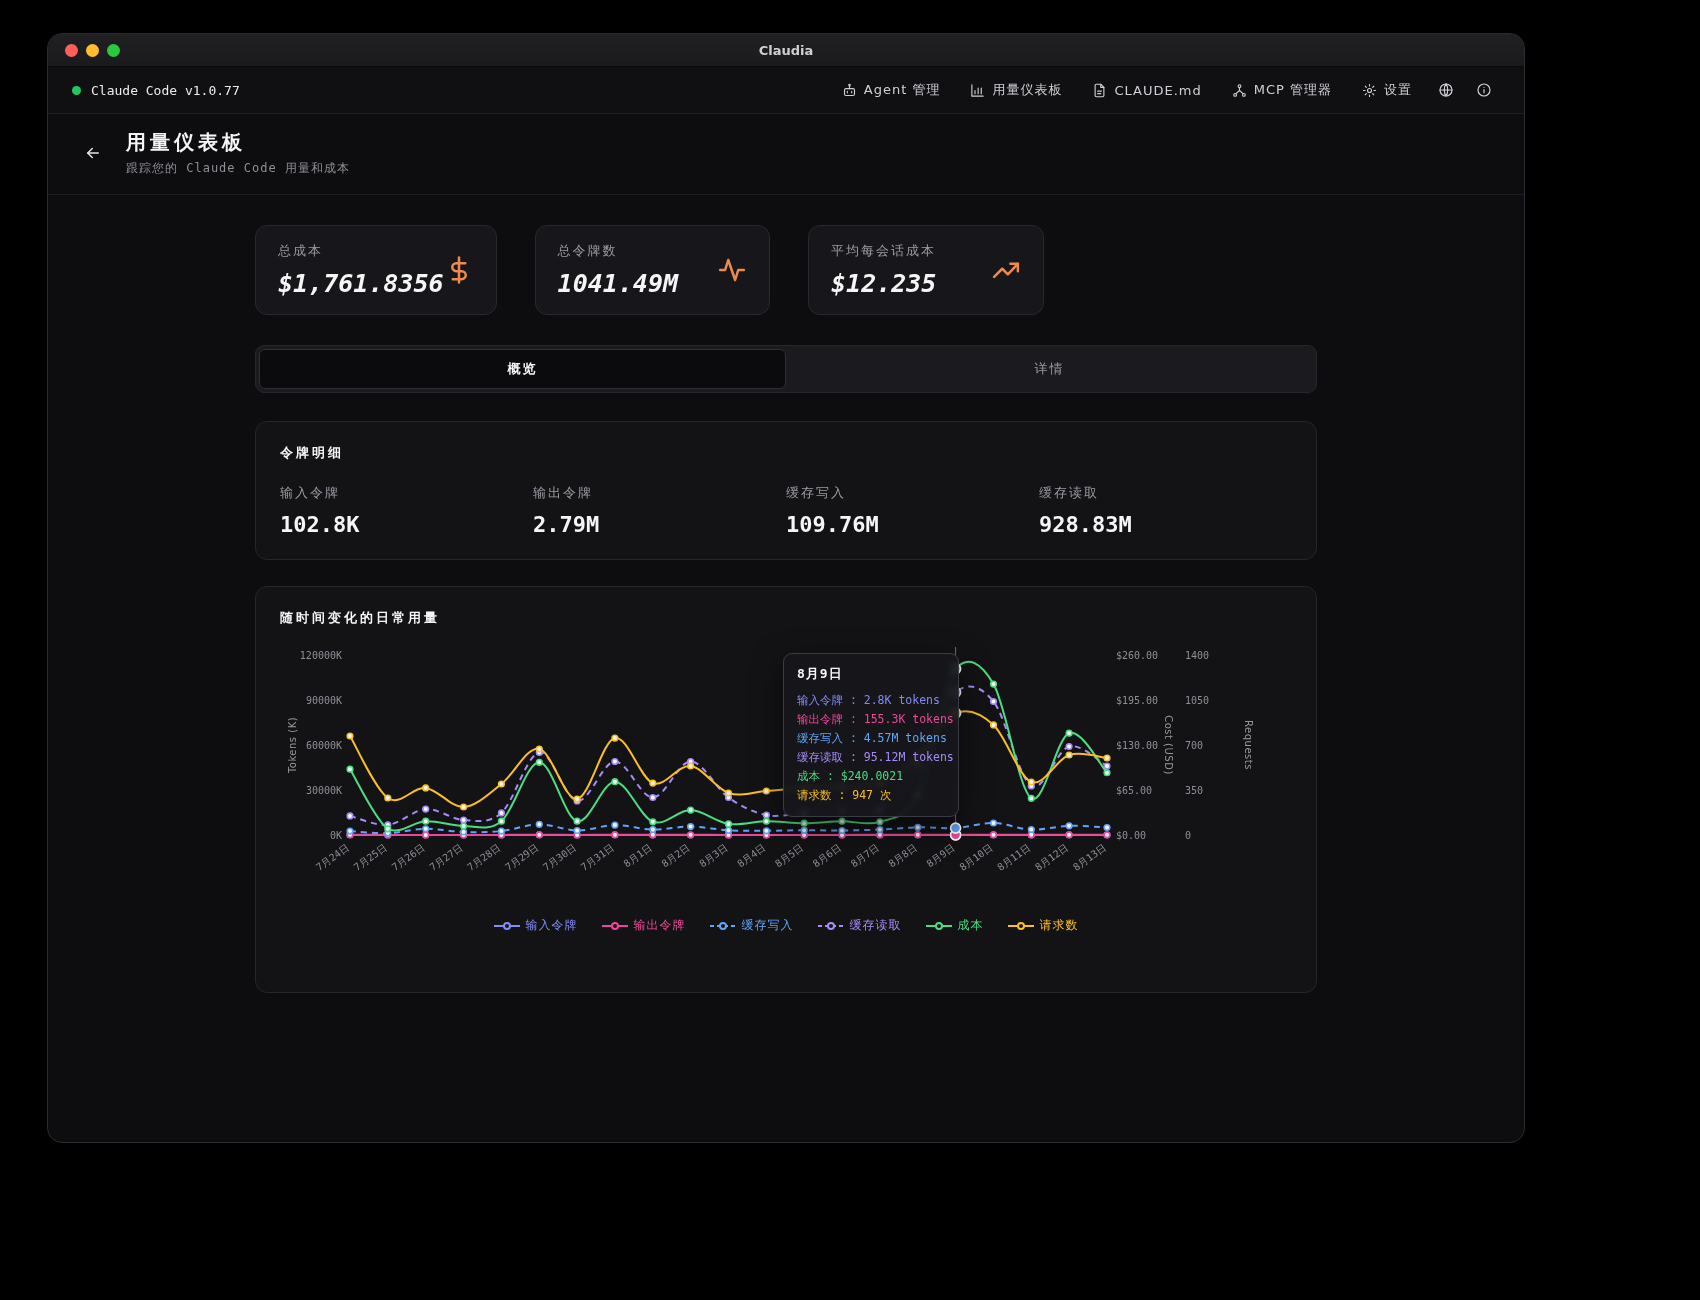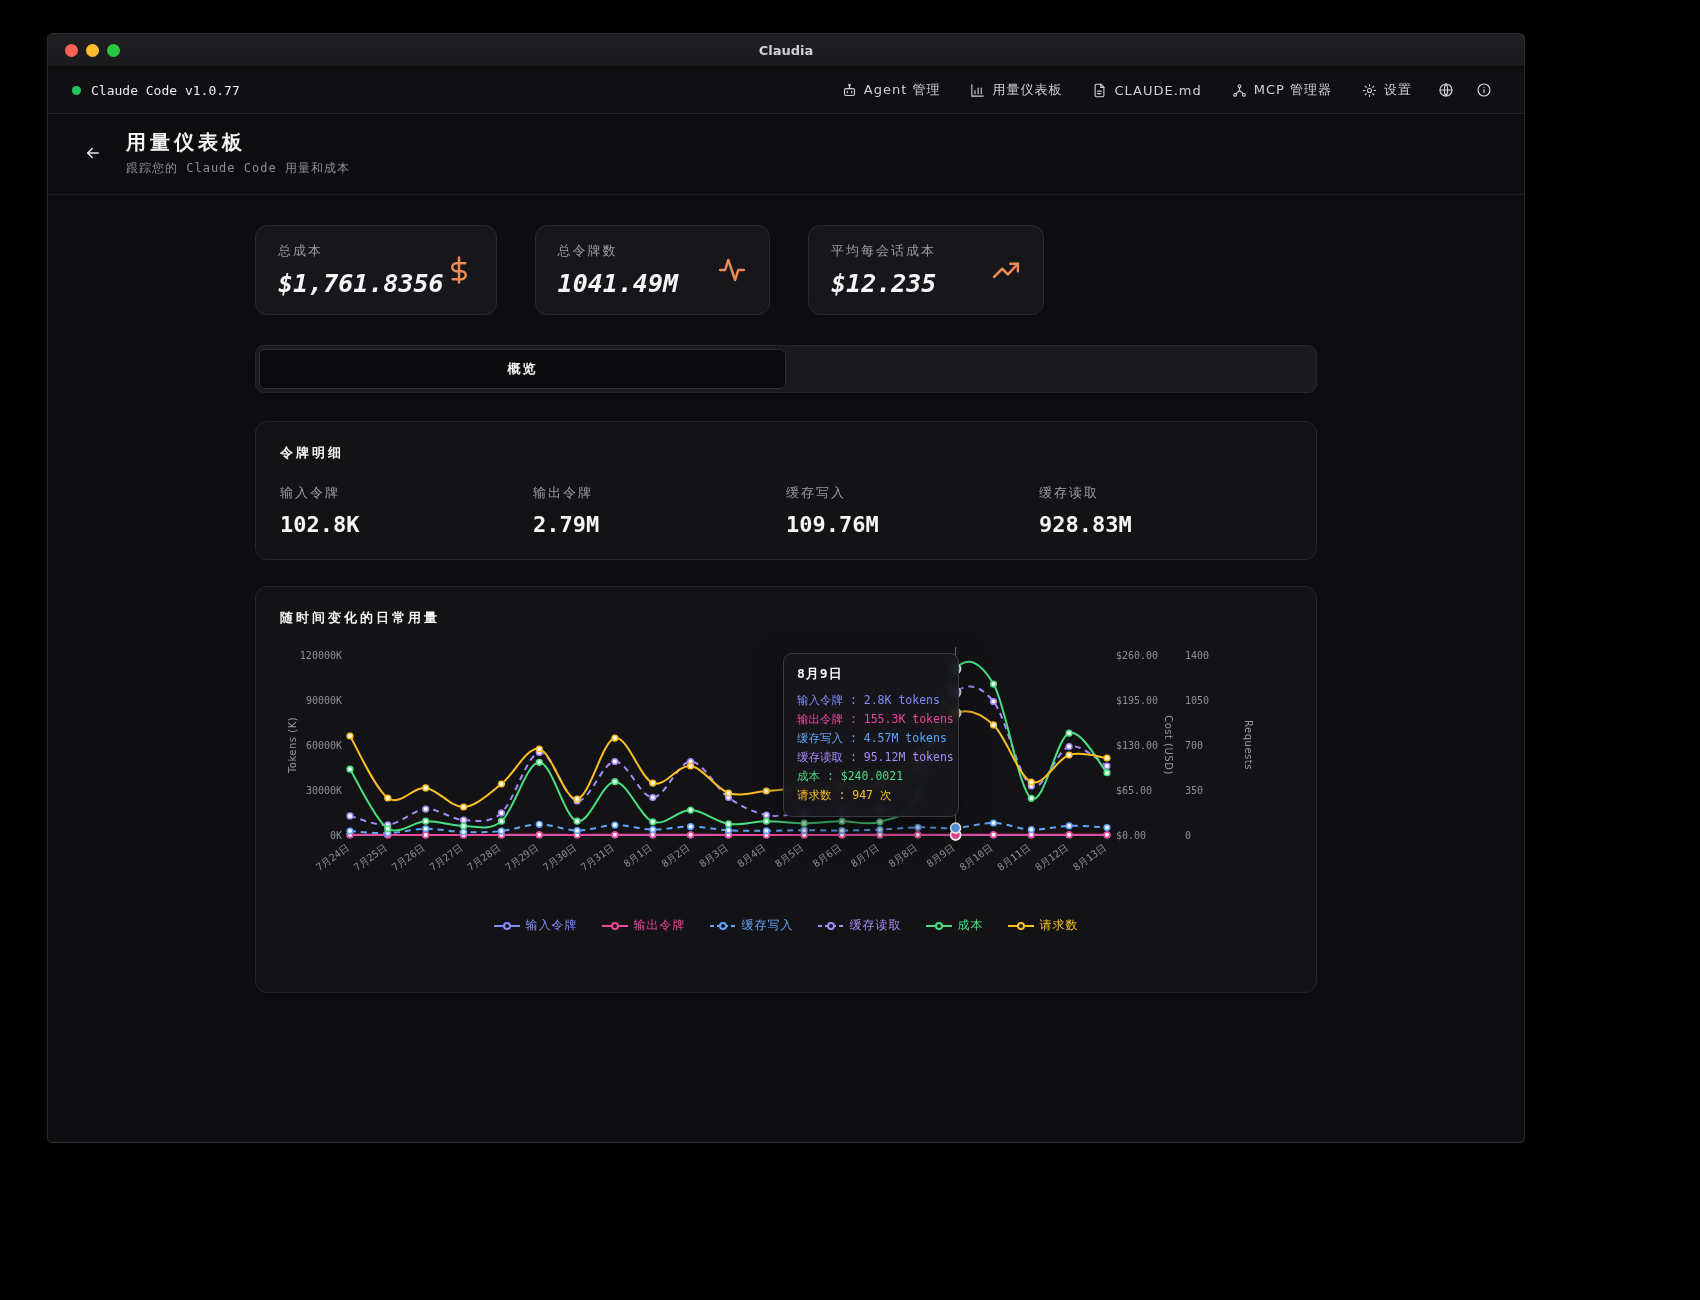--- a/index.html
+++ b/index.html
@@ -2,21 +2,21 @@
 <html style="--accent: #ee8a50;"><head>
 <meta charset="utf-8">
 <style>
   * { margin:0; padding:0; box-sizing:border-box; }
   html,body { width:1700px; height:1300px; background:#000; overflow:hidden;
     font-family:"DejaVu Sans","Liberation Sans",sans-serif; }
   :root { --accent:#ee8a50; --txt:#f5f5f6; --muted:#9b9ba4; --card-bg:#131316; --card-border:#25252b; }
   .mono { font-family:"DejaVu Sans Mono","Liberation Mono",monospace; }
 
   .window { position:absolute; left:47px; top:33px; width:1478px; height:1110px;
-    background:#0d0d0f; border:1px solid #2b2b30; border-radius:5px; overflow:hidden;
+    background:#0d0d0f; border:1px solid #2b2b30; border-radius:15px; overflow:hidden;
     box-shadow:0 24px 70px rgba(0,0,0,.85); display:flex; flex-direction:column; }
 
   
   .titlebar { height:33px; flex:0 0 33px; background:linear-gradient(#202023,#1a1a1c);
     border-bottom:1px solid #0a0a0a; position:relative; display:flex; align-items:center; }
   .traffic { position:absolute; left:17px; top:0; height:100%; display:flex; align-items:center; gap:8px; }
   .tl { width:13px; height:13px; border-radius:50%; display:inline-block; }
   .tl.red{ background:#ff5f57; } .tl.yellow{ background:#febc2e; } .tl.green{ background:#28c840; }
   .tb-title { width:100%; text-align:center; font-size:13px; font-weight:bold; color:#cfcfd4; }
 
@@ -205,20 +205,21 @@
           </div>
           <svg class="stat-icon" width="30" height="30" viewBox="0 0 24 24" fill="none" stroke="currentColor" stroke-width="2" stroke-linecap="round" stroke-linejoin="round">
               <path d="M2.5 17.5 9 11l4.5 4.5L21.5 7"></path>
               <path d="M15.5 7h6v6"></path>
             </svg>
         </div>
       </div>
 
       <div class="tabs">
         <div class="tab active">概览</div>
+        <div class="tab">详情</div>
       </div>
 
       <div class="panel-card">
         <div class="panel-title">令牌明细</div>
         <div class="token-grid">
           <div>
             <div class="token-label">输入令牌</div>
             <div class="token-value mono">102.8K</div>
           </div>
           <div>

